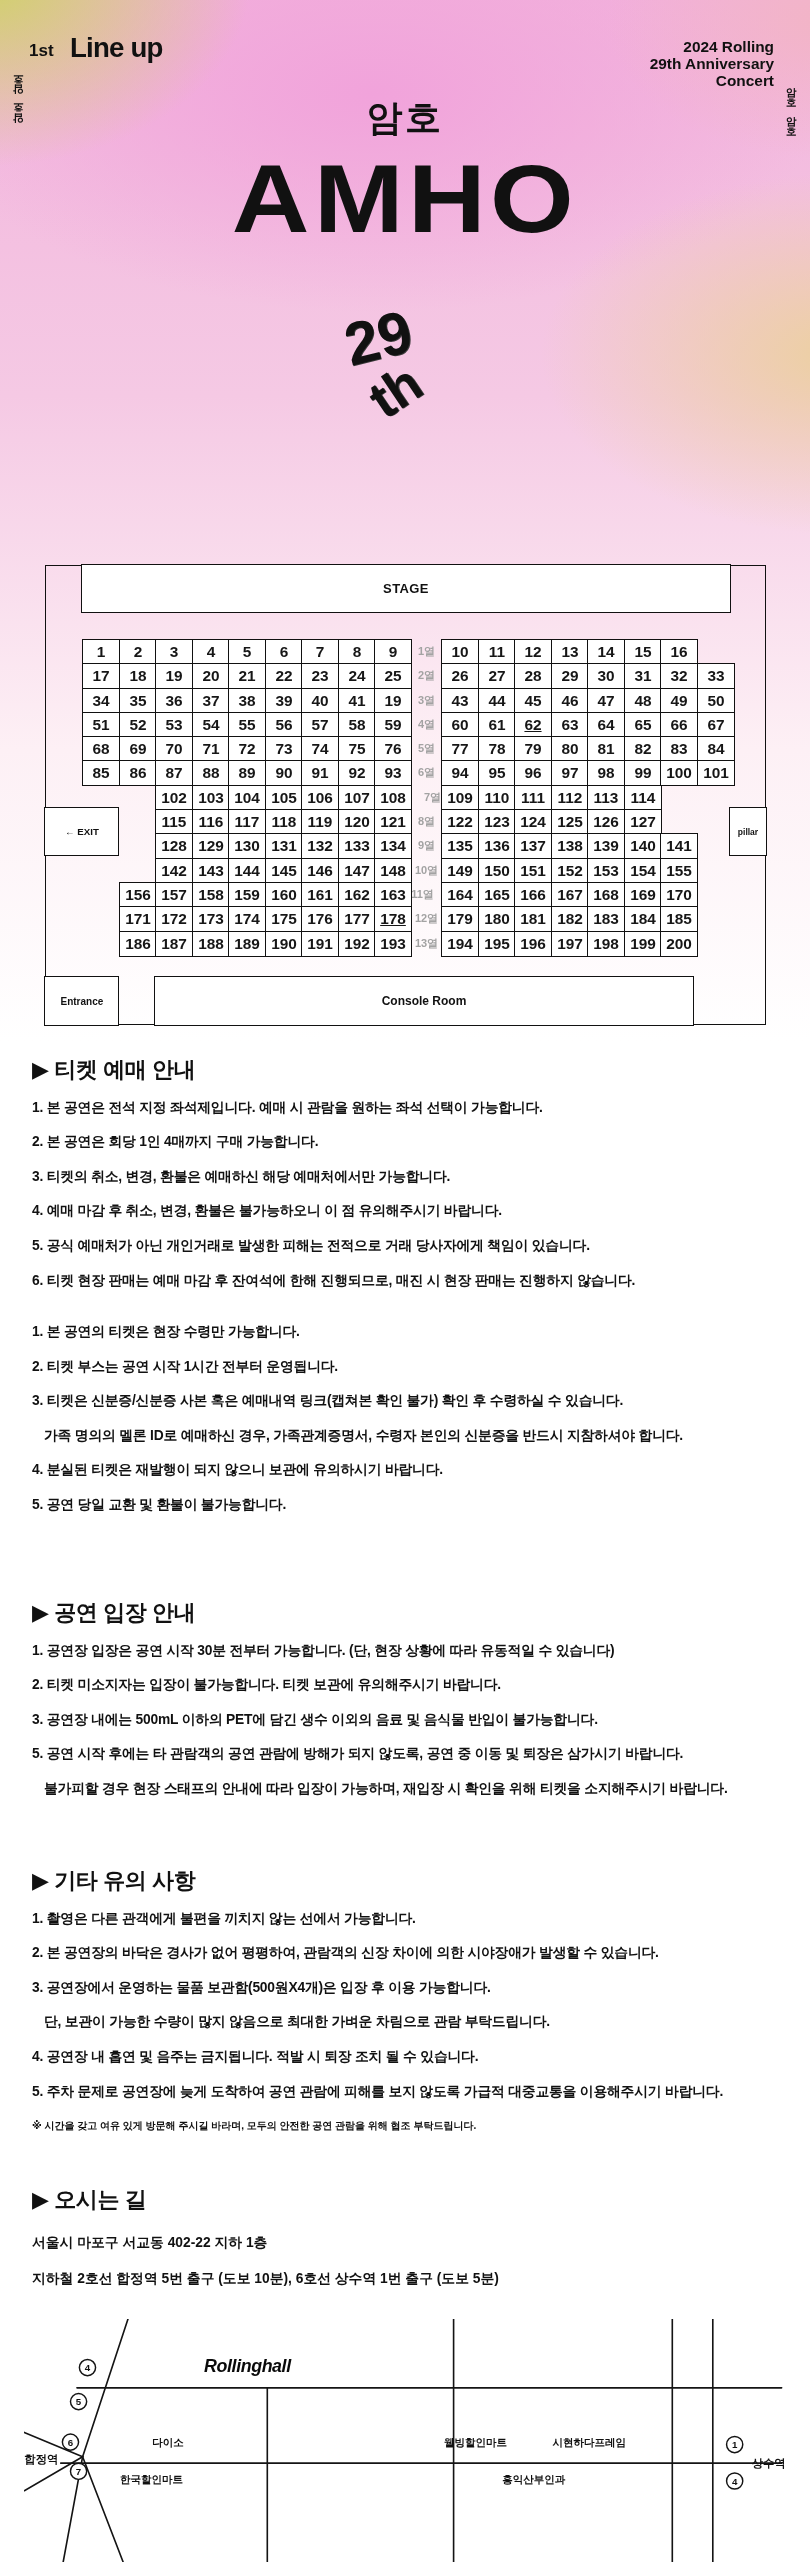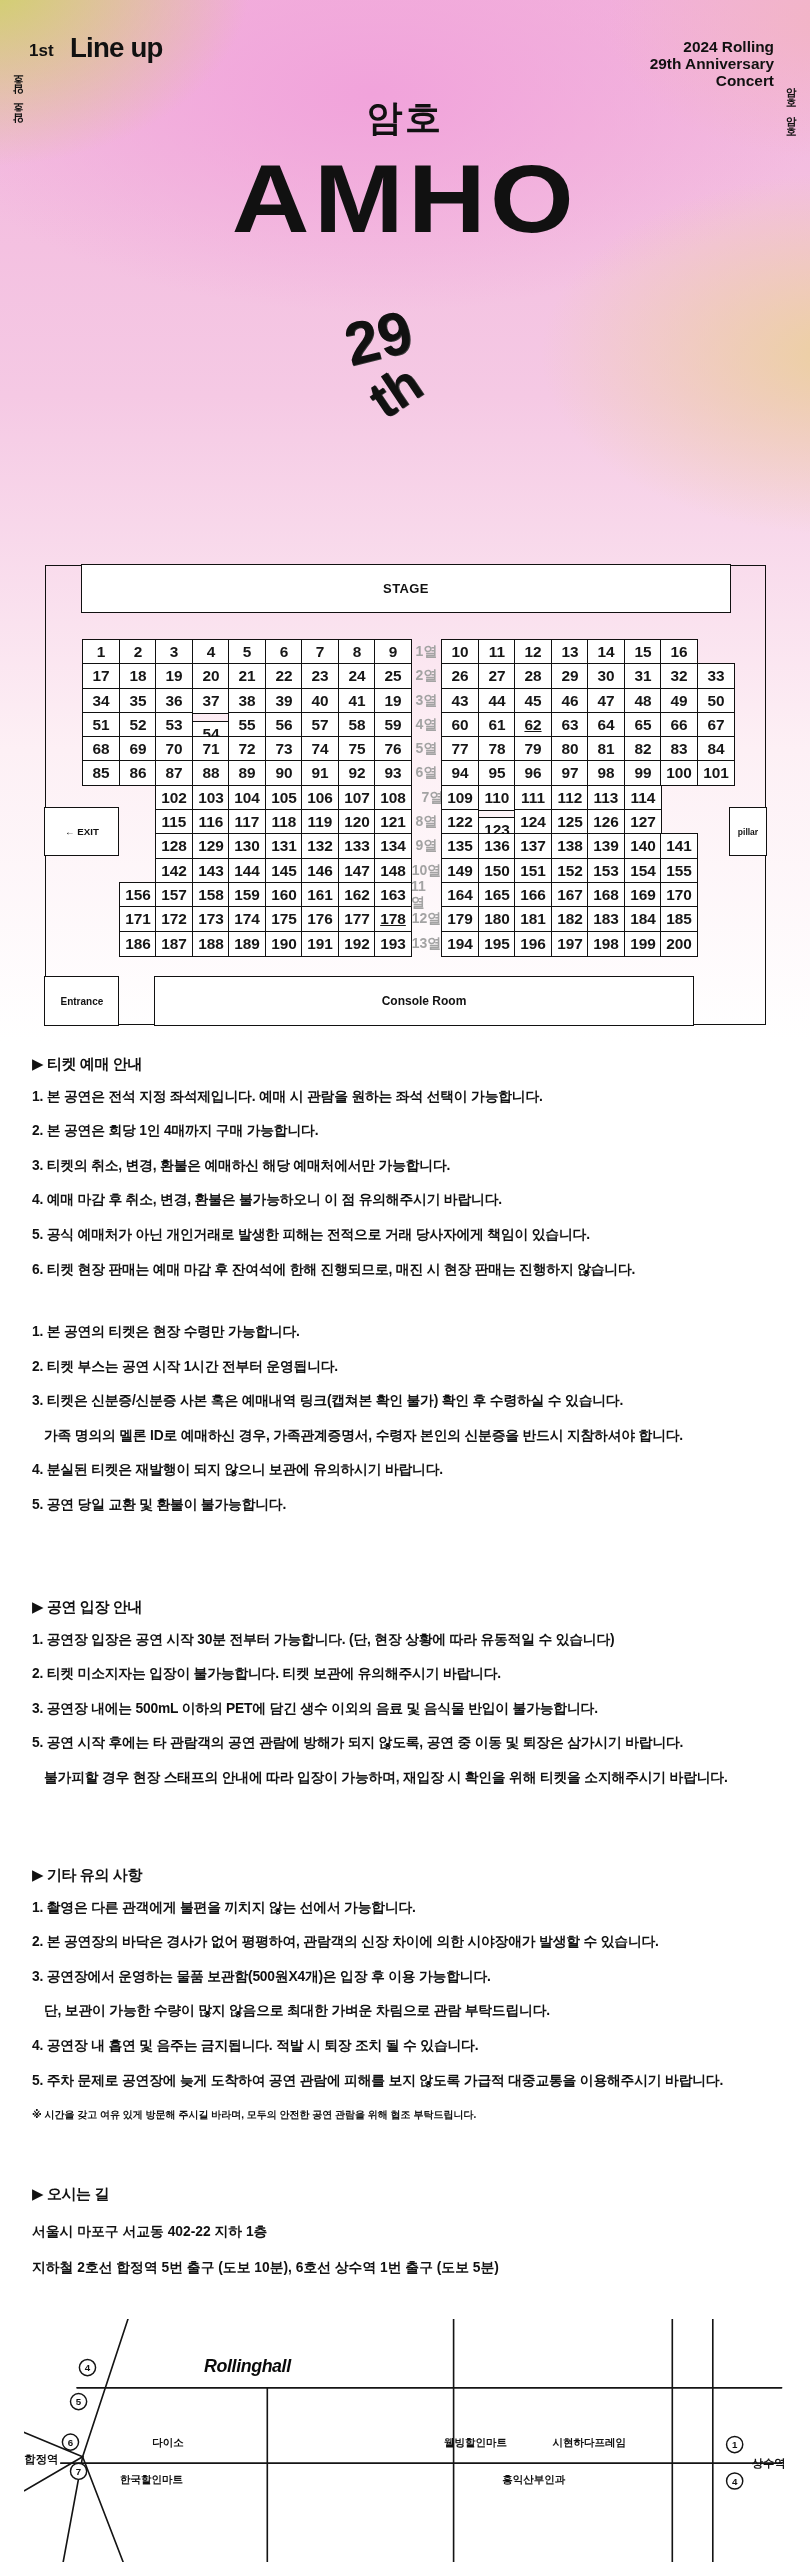--- a/index.html
+++ b/index.html
@@ -36,24 +36,24 @@
           display:flex;align-items:center;justify-content:center;font-weight:700;}
   #stage-box{left:35px;top:-1.6px;width:650px;height:49px;font-size:13px;letter-spacing:0.4px;}
   #exit-box{left:-1.6px;top:241px;width:75px;height:49px;font-size:9.7px;}
   #pillar-box{left:683px;top:241px;width:38px;height:49px;font-size:8.5px;}
   #entrance-box{left:-1.6px;top:410px;width:75px;height:50px;font-size:10px;}
   #console-box{left:108px;top:410px;width:540px;height:50px;font-size:12px;}
   .seat-cell{position:absolute;width:38px;height:25.5px;border:1.2px solid #111;
              box-sizing:border-box;background:#fff;display:flex;align-items:center;
              justify-content:center;font-size:15.4px;font-weight:700;color:#161616;}
   .seat-row-label{position:absolute;width:31px;height:25.5px;display:flex;align-items:center;
-             justify-content:center;font-size:14px;font-weight:700;color:#a3a3a3;}
+             justify-content:center;font-size:11px;font-weight:700;color:#a3a3a3;}
   
   .info{position:absolute;left:32px;width:754px;}
-  .info h2{margin:0 0 14.6px 0;font-size:15px;font-weight:900;letter-spacing:-0.4px;}
+  .info h2{margin:0 0 14.6px 0;font-size:22px;font-weight:900;letter-spacing:-0.4px;}
   .info p.item{margin:0 0 18.6px 0;font-size:13.8px;font-weight:600;line-height:16px;
                letter-spacing:-0.2px;white-space:nowrap;}
   .info p.item.sub{padding-left:12px;}
   .info p.note{margin:16px 0 0 0;font-size:10px;font-weight:700;line-height:16px;white-space:nowrap;}
   #access .addr{margin:18.6px 0 0 0;font-size:13.8px;font-weight:600;white-space:nowrap;}
   #access .subway{margin:18px 0 0 0;font-size:13.8px;font-weight:600;white-space:nowrap;}
   
   #street-map{position:absolute;left:24px;top:2319px;width:762px;height:243px;}
   #street-map text{font-family:"Liberation Sans","DejaVu Sans",sans-serif;}
   .map-label{font-size:13px;font-weight:700;fill:#111;}
@@ -151,21 +151,21 @@
       <div class="seat-cell" style="left: 468px; top: 122px;">45</div>
       <div class="seat-cell" style="left: 505px; top: 122px;">46</div>
       <div class="seat-cell" style="left: 541px; top: 122px;">47</div>
       <div class="seat-cell" style="left: 578px; top: 122px;">48</div>
       <div class="seat-cell" style="left: 614px; top: 122px;">49</div>
       <div class="seat-cell" style="left: 651px; top: 122px;">50</div>
       <div class="seat-row-label" style="left: 365px; top: 146px; width: 31px;">4열</div>
       <div class="seat-cell" style="left: 36px; top: 146px;">51</div>
       <div class="seat-cell" style="left: 73px; top: 146px;">52</div>
       <div class="seat-cell" style="left: 109px; top: 146px;">53</div>
-      <div class="seat-cell" style="left: 146px; top: 155px;">54</div>
+      <div class="seat-cell" style="left: 146px; top: 146px;">54</div>
       <div class="seat-cell" style="left: 182px; top: 146px;">55</div>
       <div class="seat-cell" style="left: 219px; top: 146px;">56</div>
       <div class="seat-cell" style="left: 255px; top: 146px;">57</div>
       <div class="seat-cell" style="left: 292px; top: 146px;">58</div>
       <div class="seat-cell" style="left: 328px; top: 146px;">59</div>
       <div class="seat-cell" style="left: 395px; top: 146px;">60</div>
       <div class="seat-cell" style="left: 432px; top: 146px;">61</div>
       <div class="seat-cell" style="left: 468px; top: 146px; text-decoration: underline;">62</div>
       <div class="seat-cell" style="left: 505px; top: 146px;">63</div>
       <div class="seat-cell" style="left: 541px; top: 146px;">64</div>
@@ -224,21 +224,21 @@
       <div class="seat-cell" style="left: 578px; top: 219px;">114</div>
       <div class="seat-row-label" style="left: 365px; top: 243px; width: 31px;">8열</div>
       <div class="seat-cell" style="left: 109px; top: 243px;">115</div>
       <div class="seat-cell" style="left: 146px; top: 243px;">116</div>
       <div class="seat-cell" style="left: 182px; top: 243px;">117</div>
       <div class="seat-cell" style="left: 219px; top: 243px;">118</div>
       <div class="seat-cell" style="left: 255px; top: 243px;">119</div>
       <div class="seat-cell" style="left: 292px; top: 243px;">120</div>
       <div class="seat-cell" style="left: 328px; top: 243px;">121</div>
       <div class="seat-cell" style="left: 395px; top: 243px;">122</div>
-      <div class="seat-cell" style="left: 432px; top: 251px;">123</div>
+      <div class="seat-cell" style="left: 432px; top: 243px;">123</div>
       <div class="seat-cell" style="left: 468px; top: 243px;">124</div>
       <div class="seat-cell" style="left: 505px; top: 243px;">125</div>
       <div class="seat-cell" style="left: 541px; top: 243px;">126</div>
       <div class="seat-cell" style="left: 578px; top: 243px;">127</div>
       <div class="seat-row-label" style="left: 365px; top: 267px; width: 31px;">9열</div>
       <div class="seat-cell" style="left: 109px; top: 267px;">128</div>
       <div class="seat-cell" style="left: 146px; top: 267px;">129</div>
       <div class="seat-cell" style="left: 182px; top: 267px;">130</div>
       <div class="seat-cell" style="left: 219px; top: 267px;">131</div>
       <div class="seat-cell" style="left: 255px; top: 267px;">132</div>

